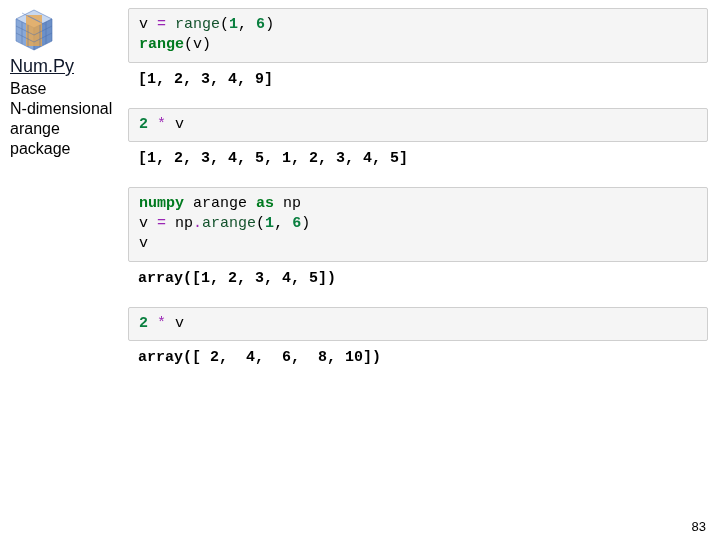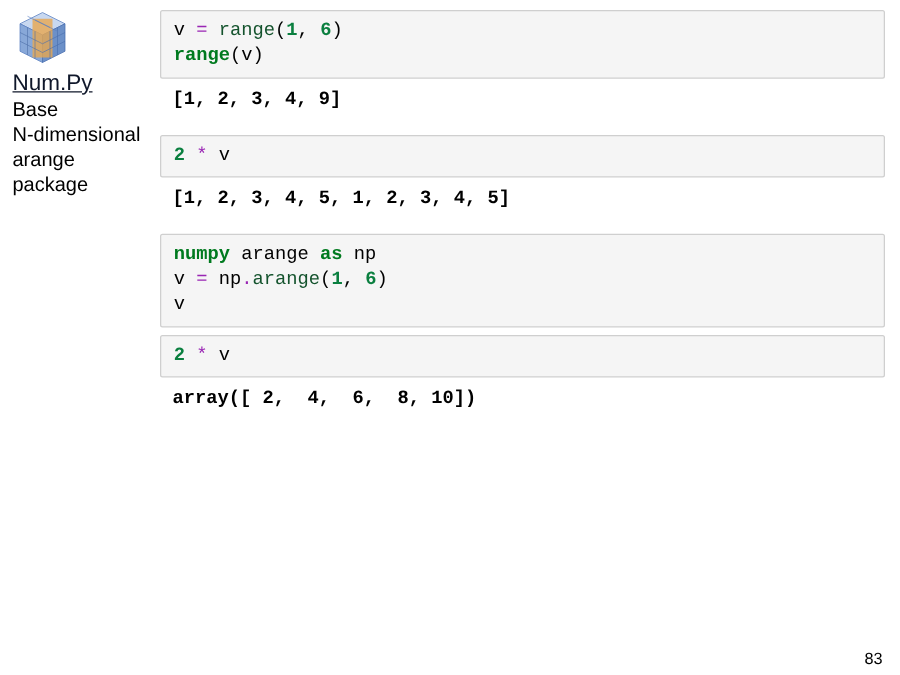--- a/index.html
+++ b/index.html
@@ -118,20 +118,21 @@
   <div class="cell-out">[1, 2, 3, 4, 9]</div>
 
   <div class="cell-in"><span class="tok-num">2</span><span> </span><span class="tok-op">*</span><span> </span><span class="tok-id">v</span></div>
 
   <div class="cell-out">[1, 2, 3, 4, 5, 1, 2, 3, 4, 5]</div>
 
   <div class="cell-in"><span class="tok-kw">numpy</span><span> </span><span class="tok-id">arange </span><span class="tok-kw">as</span><span> </span><span class="tok-id">np</span>
 <span class="tok-id">v </span><span class="tok-op">=</span><span> </span><span class="tok-id">np</span><span class="tok-op">.</span><span class="tok-fn">arange</span><span class="tok-pn">(</span><span class="tok-num">1</span><span class="tok-pn">, </span><span class="tok-num">6</span><span class="tok-pn">)</span>
 <span class="tok-id">v</span></div>
 
+  <div class="cell-out">array([1, 2, 3, 4, 5])</div>
 
   <div class="cell-in"><span class="tok-num">2</span><span> </span><span class="tok-op">*</span><span> </span><span class="tok-id">v</span></div>
 
   <div class="cell-out">array([ 2,  4,  6,  8, 10])</div>
 
 </div>
 
 <div class="pageno">83</div>
 
 </body></html>

